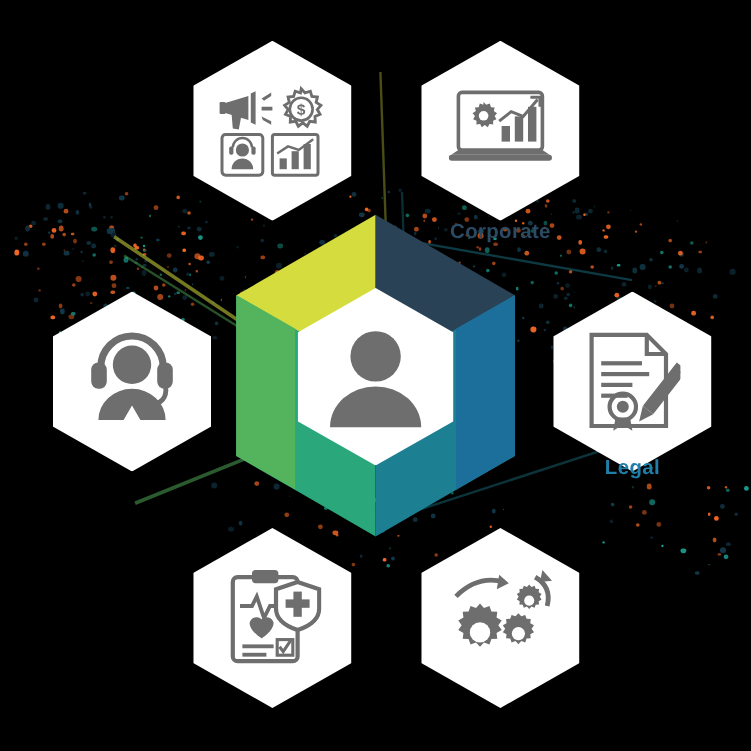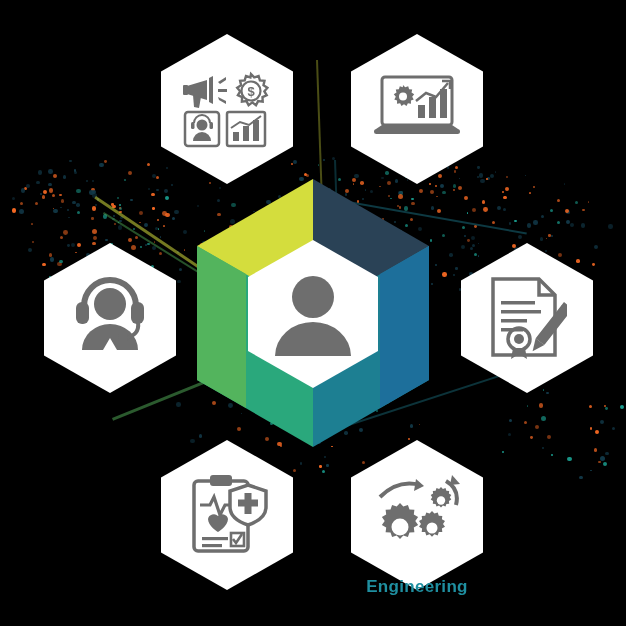--- a/index.html
+++ b/index.html
@@ -620,20 +620,21 @@
 
           <rect x="44" y="32" width="7" height="13"></rect>
           <rect x="55" y="24" width="7" height="21"></rect>
           <rect x="66" y="16" width="7" height="29"></rect>
           <path d="M42 28 L52 20 L62 24 L74 10" fill="none" stroke="#6e6e6e" stroke-width="2.5"></path>
           <path d="M68 8 L76 8 L76 16" fill="none" stroke="#6e6e6e" stroke-width="2.5"></path>
         </g>
       </svg>
     </div>
   </div>
+  <div class="node-label" style="left:327px; top:183px; color:#2b4a63;">Corporate</div>
 
   <div class="node" style="left:44px; top:243px;">
     <div class="hex-bg"></div>
     <div class="icon">
       <svg width="84" height="84" viewBox="0 0 84 84">
         <g fill="#6e6e6e">
           <circle cx="42" cy="28" r="16"></circle>
           <path d="M14 74 a28 26 0 0 1 56 0 z"></path>
           <path d="M42 62 l-7 12 h14 z" fill="#ffffff"></path>
           <path d="M16 30 a26 26 0 0 1 52 0" fill="none" stroke="#6e6e6e" stroke-width="6"></path>
@@ -664,20 +665,21 @@
 
           <g transform="rotate(38 62 56)">
             <rect x="56" y="28" width="11" height="42" rx="1"></rect>
             <path d="M56 70 L67 70 L61.5 82 Z"></path>
             <rect x="56" y="24" width="11" height="5"></rect>
           </g>
         </g>
       </svg>
     </div>
   </div>
+  <div class="node-label" style="left:437px; top:380px; color:#1f7fa8;">Legal</div>
 
   <div class="node" style="left:161px; top:440px;">
     <div class="hex-bg"></div>
     <div class="icon">
       <svg width="82" height="84" viewBox="0 0 82 84">
         <g fill="#6e6e6e">
           <rect x="8" y="8" width="54" height="70" rx="4" fill="none" stroke="#6e6e6e" stroke-width="3.5"></rect>
           <rect x="24" y="2" width="22" height="11" rx="3"></rect>
 
           <path d="M14 32 L24 32 L28 24 L34 42 L39 32 L56 32" fill="none" stroke="#6e6e6e" stroke-width="3.2"></path>
@@ -718,21 +720,20 @@
           </g>
 
           <path d="M8 22 q18 -18 40 -12" fill="none" stroke="#6e6e6e" stroke-width="4"></path>
           <path d="M44 4 L52 11 L42 16 Z"></path>
           <path d="M84 30 q4 -16 -10 -24" fill="none" stroke="#6e6e6e" stroke-width="4"></path>
           <path d="M80 0 L78 10 L88 9 Z"></path>
         </g>
       </svg>
     </div>
   </div>
-  <div class="node-label" style="left:327px; top:577px; color:#1f8fa0;">Engineering</div>
 
   <div class="center-node">
     <div class="hex-bg"></div>
     <div class="icon" style="position:absolute;inset:0;display:flex;align-items:center;justify-content:center;">
       <svg width="92" height="92" viewBox="0 0 92 92">
         <circle cx="46" cy="29" r="21" fill="#6e6e6e"></circle>
         <path d="M8 88 a38 34 0 0 1 76 0 z" fill="#6e6e6e"></path>
       </svg>
     </div>
   </div>

